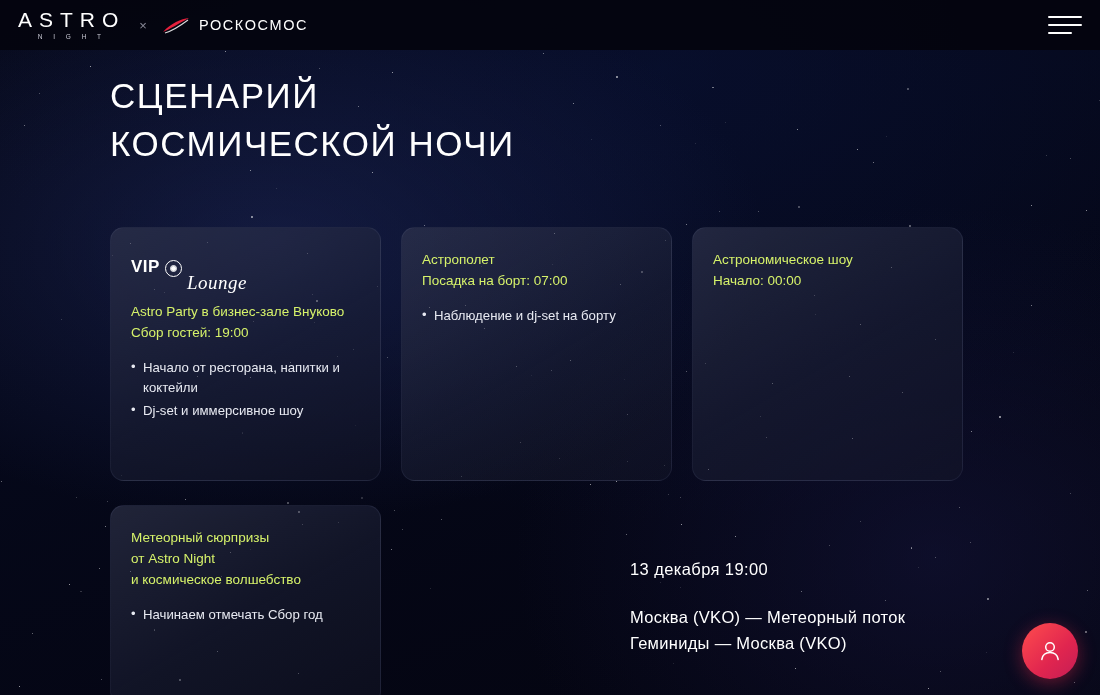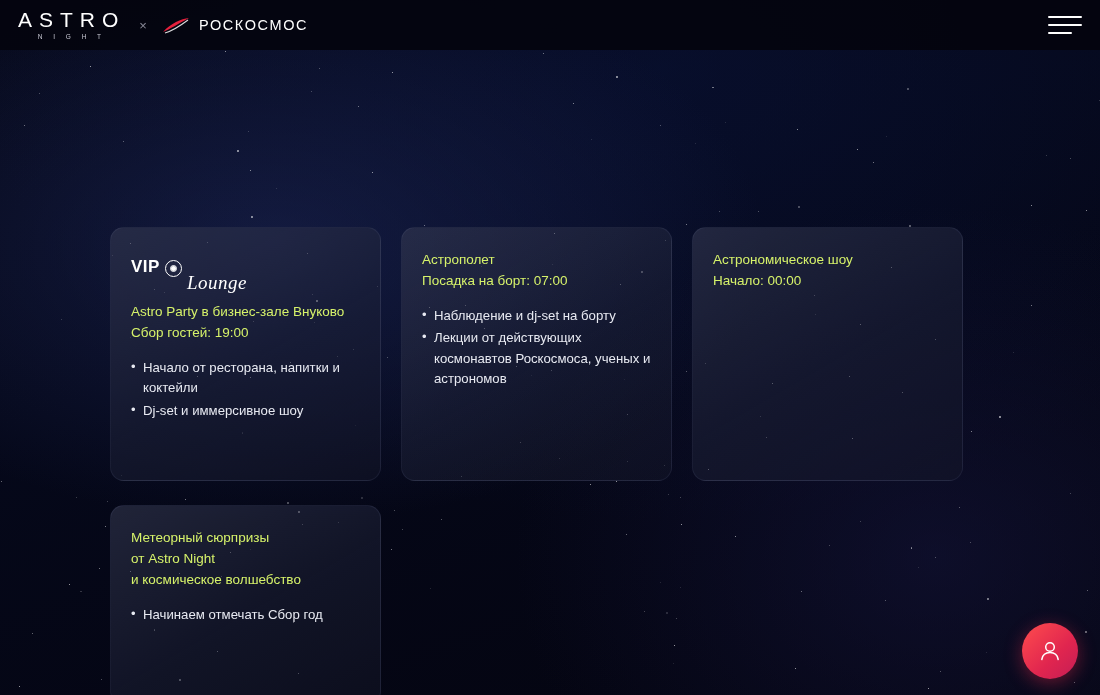--- a/index.html
+++ b/index.html
@@ -327,20 +327,24 @@
         <span class="ros-text">РОСКОСМОС</span>
       </div>
     </div>
     <div class="burger">
       <span></span>
       <span></span>
       <span></span>
     </div>
   </div>
 
+  <div class="title">
+    <div>СЦЕНАРИЙ</div>
+    <div>КОСМИЧЕСКОЙ НОЧИ</div>
+  </div>
 
   <div class="cards">
     <div class="row">
 
       <div class="card tall">
         <div class="viplogo">
           <span class="vip-text">VIP</span>
           <span class="vip-circle"></span>
           <span class="lounge-text">Lounge</span>
         </div>
@@ -354,21 +358,20 @@
         </ul>
       </div>
 
       <div class="card tall">
         <div class="card-head">
           <span>Астрополет</span>
           <span class="line2">Посадка на борт: 07:00</span>
         </div>
         <ul>
           <li>Наблюдение и dj-set на борту</li>
-          <li>Лекции от действующих космонавтов Роскосмоса, ученых и астрономов</li>
         </ul>
       </div>
 
       <div class="card tall">
         <div class="card-head">
           <span>Астрономическое шоу</span>
           <span class="line2">Начало: 00:00</span>
         </div>
       </div>
 
@@ -381,20 +384,27 @@
           <span class="line2">от Astro Night</span>
           <span class="line2">и космическое волшебство</span>
         </div>
         <ul>
           <li>Начинаем отмечать Сбор год</li>
         </ul>
       </div>
     </div>
   </div>
 
+  <div class="info">
+    <div class="date">13 декабря 19:00</div>
+    <div class="route">
+      <div>Москва (VKO) — Метеорный поток</div>
+      <div>Геминиды — Москва (VKO)</div>
+    </div>
+  </div>
 
   <div class="fab">
     <span>
       <svg width="26" height="26" viewBox="0 0 26 26">
         <circle cx="13" cy="9" r="4.3" fill="none" stroke="#ffffff" stroke-width="1.5"></circle>
         <path d="M4.8 21.5 C5.6 16.8 9 14.6 13 14.6 C17 14.6 20.4 16.8 21.2 21.5" fill="none" stroke="#ffffff" stroke-width="1.5" stroke-linecap="round"></path>
       </svg>
     </span>
   </div>
 

